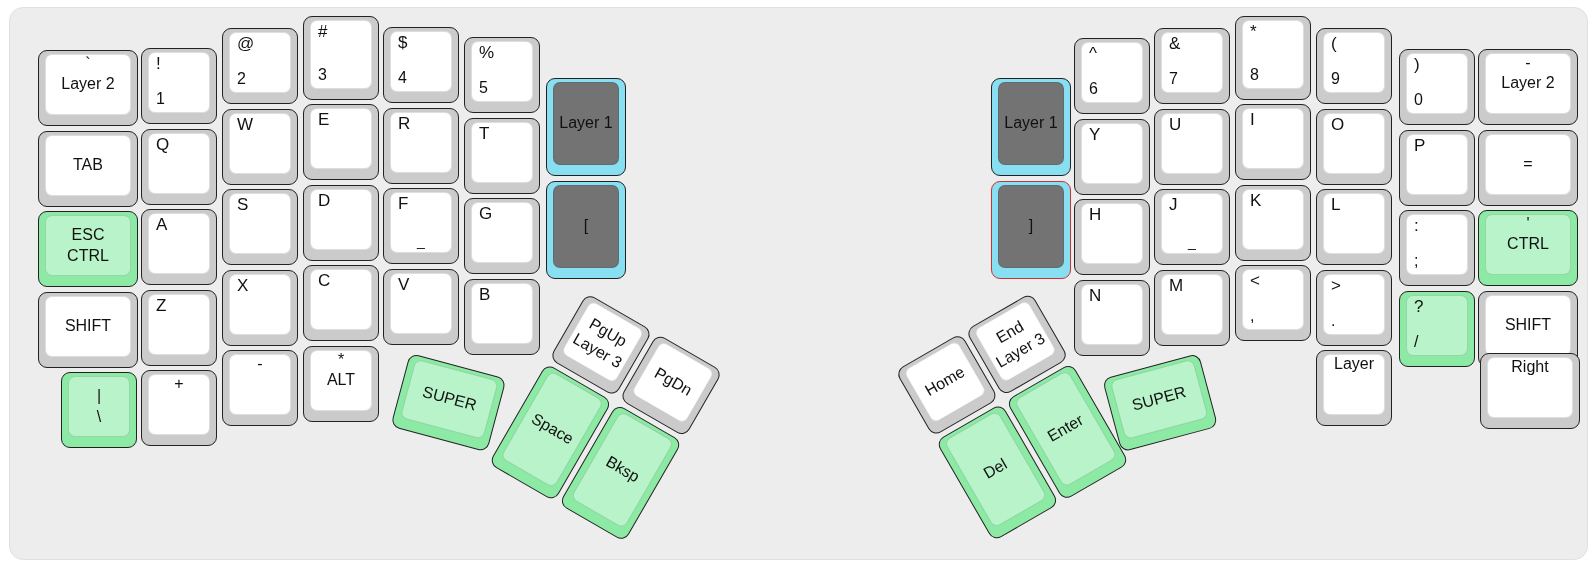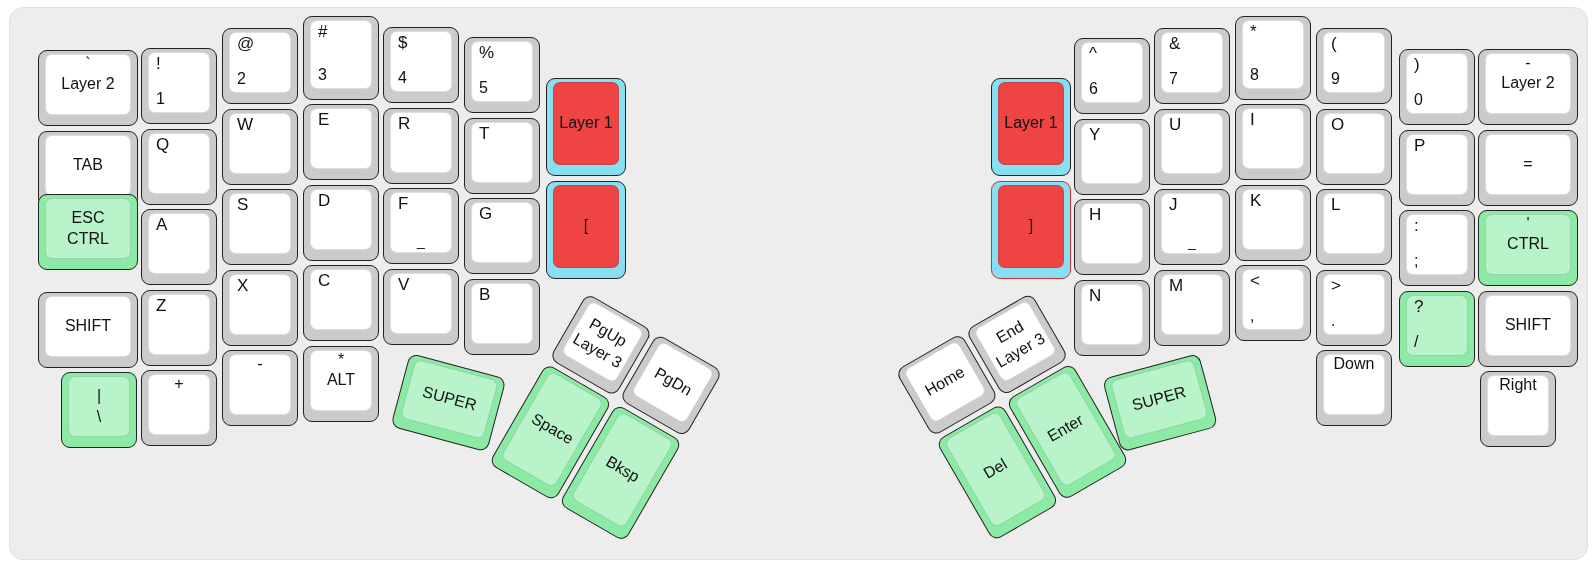--- a/index.html
+++ b/index.html
@@ -31,21 +31,21 @@
   .key.red-border { border-color: #cf3232; }
   .cap {
     position: absolute;
     left: 6px; right: 6px; top: 3px; bottom: 10px;
     border-radius: 7px;
     box-sizing: border-box;
     border: 1px solid rgba(0,0,0,0.13);
   }
   .key.gray  .cap { background: #ffffff; }
   .key.green .cap { background: #b9f3ca; border-color: rgba(10,100,40,0.20); }
-  .key.blue  .cap { background: #ef4444; border-color: rgba(0,80,100,0.18); }
+  .key.blue  .cap { background: #737373; border-color: rgba(0,80,100,0.18); }
   .lbl { position: absolute; color: #111111; }
   .lbl.tl { left: 7px; top: 1px;  font-size: 17px; }
   .lbl.bl { left: 7px; bottom: 4px; font-size: 16px; }
   .lbl.tc { left: 0; right: 0; top: 0; text-align: center; font-size: 16px; }
   .lbl.bc { left: 0; right: 0; bottom: 3px; text-align: center; font-size: 14px; }
   .lbl.c {
     left: 0; right: 0; top: 0; bottom: 0;
     display: flex; align-items: center; justify-content: center;
     text-align: center; white-space: pre-line;
     font-size: 16px; line-height: 1.3;
@@ -60,21 +60,21 @@
       <div class="cap">
         <span class="lbl tc">`</span>
         <span class="lbl c">Layer 2</span>
       </div>
     </div>
     <div class="key gray" style="left: 38px; top: 131px; width: 100px; height: 76px;">
       <div class="cap">
         <span class="lbl c">TAB</span>
       </div>
     </div>
-    <div class="key green" style="left: 38px; top: 194px; width: 100px; height: 76px;">
+    <div class="key green" style="left: 38px; top: 211px; width: 100px; height: 76px;">
       <div class="cap">
         <span class="lbl c">ESC
 CTRL</span>
       </div>
     </div>
     <div class="key gray" style="left: 38px; top: 292px; width: 100px; height: 76px;">
       <div class="cap">
         <span class="lbl c">SHIFT</span>
       </div>
     </div>
@@ -308,21 +308,21 @@
       </div>
     </div>
     <div class="key gray" style="left: 1316px; top: 270px; width: 76px; height: 76px;">
       <div class="cap">
         <span class="lbl tl">&gt;</span>
         <span class="lbl bl">.</span>
       </div>
     </div>
     <div class="key gray" style="left: 1316px; top: 350px; width: 76px; height: 76px;">
       <div class="cap">
-        <span class="lbl tc">Down</span>
+        <span class="lbl tc">Layer</span>
       </div>
     </div>
     <div class="key gray" style="left: 1399px; top: 49px; width: 76px; height: 76px;">
       <div class="cap">
         <span class="lbl tl">)</span>
         <span class="lbl bl">0</span>
       </div>
     </div>
     <div class="key gray" style="left: 1399px; top: 130px; width: 76px; height: 76px;">
       <div class="cap">
@@ -356,21 +356,21 @@
       <div class="cap">
         <span class="lbl tc">'</span>
         <span class="lbl c">CTRL</span>
       </div>
     </div>
     <div class="key gray" style="left: 1478px; top: 291px; width: 100px; height: 76px;">
       <div class="cap">
         <span class="lbl c">SHIFT</span>
       </div>
     </div>
-    <div class="key gray" style="left: 1480px; top: 371px; width: 76px; height: 76px;">
+    <div class="key gray" style="left: 1480px; top: 353px; width: 100px; height: 76px;">
       <div class="cap">
         <span class="lbl tc">Right</span>
       </div>
     </div>
     <div class="cluster" style="left: 587px; top: 293px; transform: rotate(30deg);">
       <div class="key gray" style="left: 0px; top: 0px; width: 76px; height: 76px;">
         <div class="cap">
           <span class="lbl c">PgUp
 Layer 3</span>
         </div>

